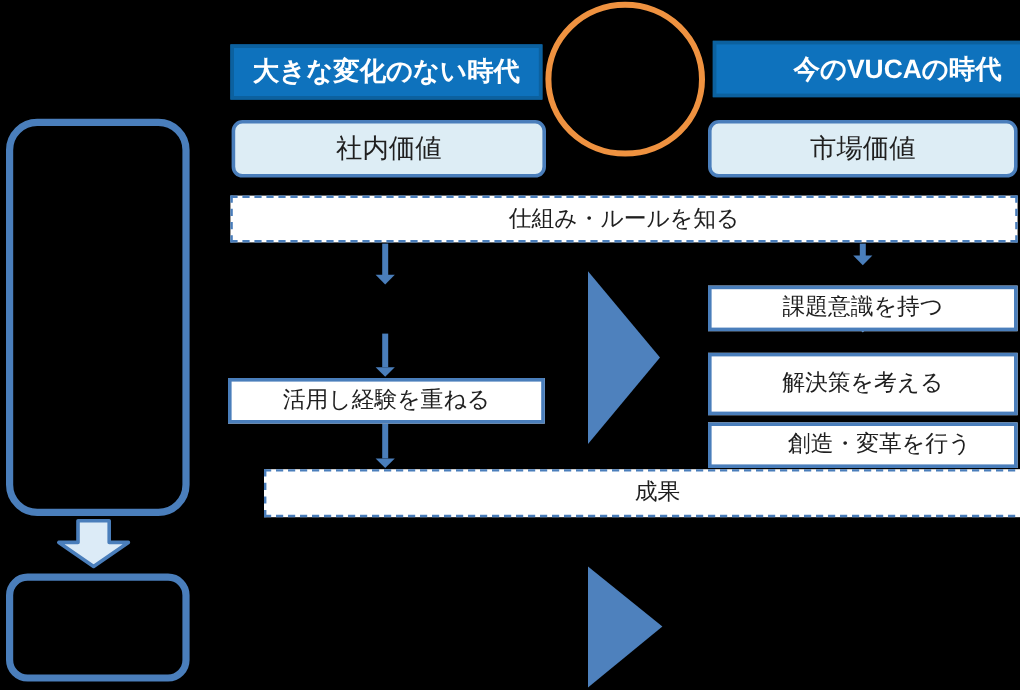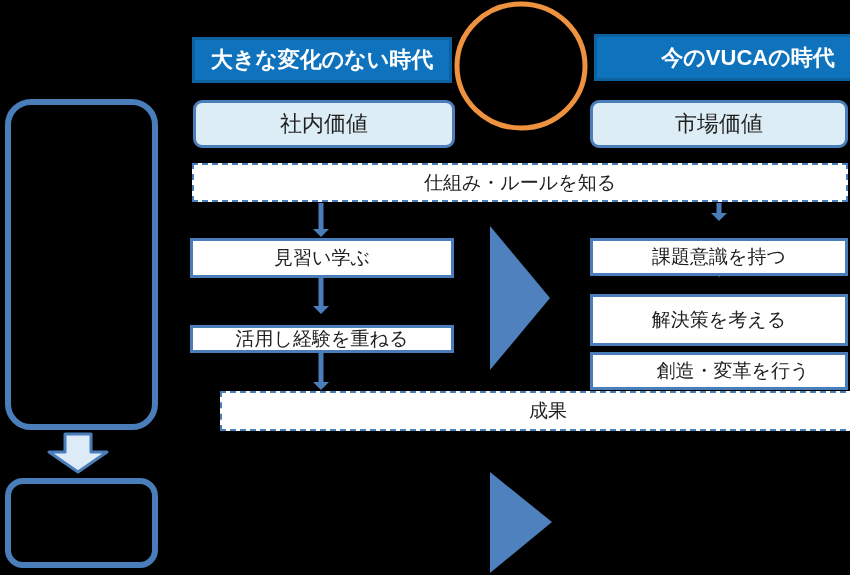--- a/index.html
+++ b/index.html
@@ -31,21 +31,21 @@
     color:#1f1f1f; font-size:19px;
   }
   .shared-top    { left:192px; top:163px; width:656px; height:39px; }
   .shared-bottom { left:192px; top:391px; width:656px; height:40px;margin-left:28px; }
   .step {
     background:#ffffff; border:3px solid #4a7ebb;
     color:#1f1f1f; font-size:19px;
   }
   .lstep  { left:190px; width:264px; }
   .lstep1 { top:238px; height:40px; }
-  .lstep2 { top:325px; height:28px; }
+  .lstep2 { top:315px; height:38px; }
   .rstep  { left:590px; width:258px;margin-top:16px; }
   .rstep1 { top:222px; height:38px; }
   .rstep2 { top:278px; height:52px; }
   .rstep3 { top:336px; height:38px;padding-left:28px; }
   .frame {
     border:6px solid #4a7ebb; background:transparent;
   }
   .frame-tall   { left:5px; top:99px;  width:153px; height:331px; border-radius:26px; }
   .frame-bottom { left:5px; top:478px; width:153px; height:90px;  border-radius:18px; }
   svg.layer { position:absolute; left:0; top:0; }
@@ -106,23 +106,20 @@
     <span>市場価値</span>
   </div>
   <div class="box valbox val-left">
     <span>社内価値</span>
   </div>
 
   <div class="box dottedbox shared-top">
     <span>仕組み・ルールを知る</span>
   </div>
 
-  <div class="box step lstep lstep1">
-    <span>見習い学ぶ</span>
-  </div>
   <div class="box step lstep lstep2">
     <span>活用し経験を重ねる</span>
   </div>
 
   <div class="box step rstep rstep1">
     <span>課題意識を持つ</span>
   </div>
   <div class="box step rstep rstep2">
     <span>解決策を考える</span>
   </div>

